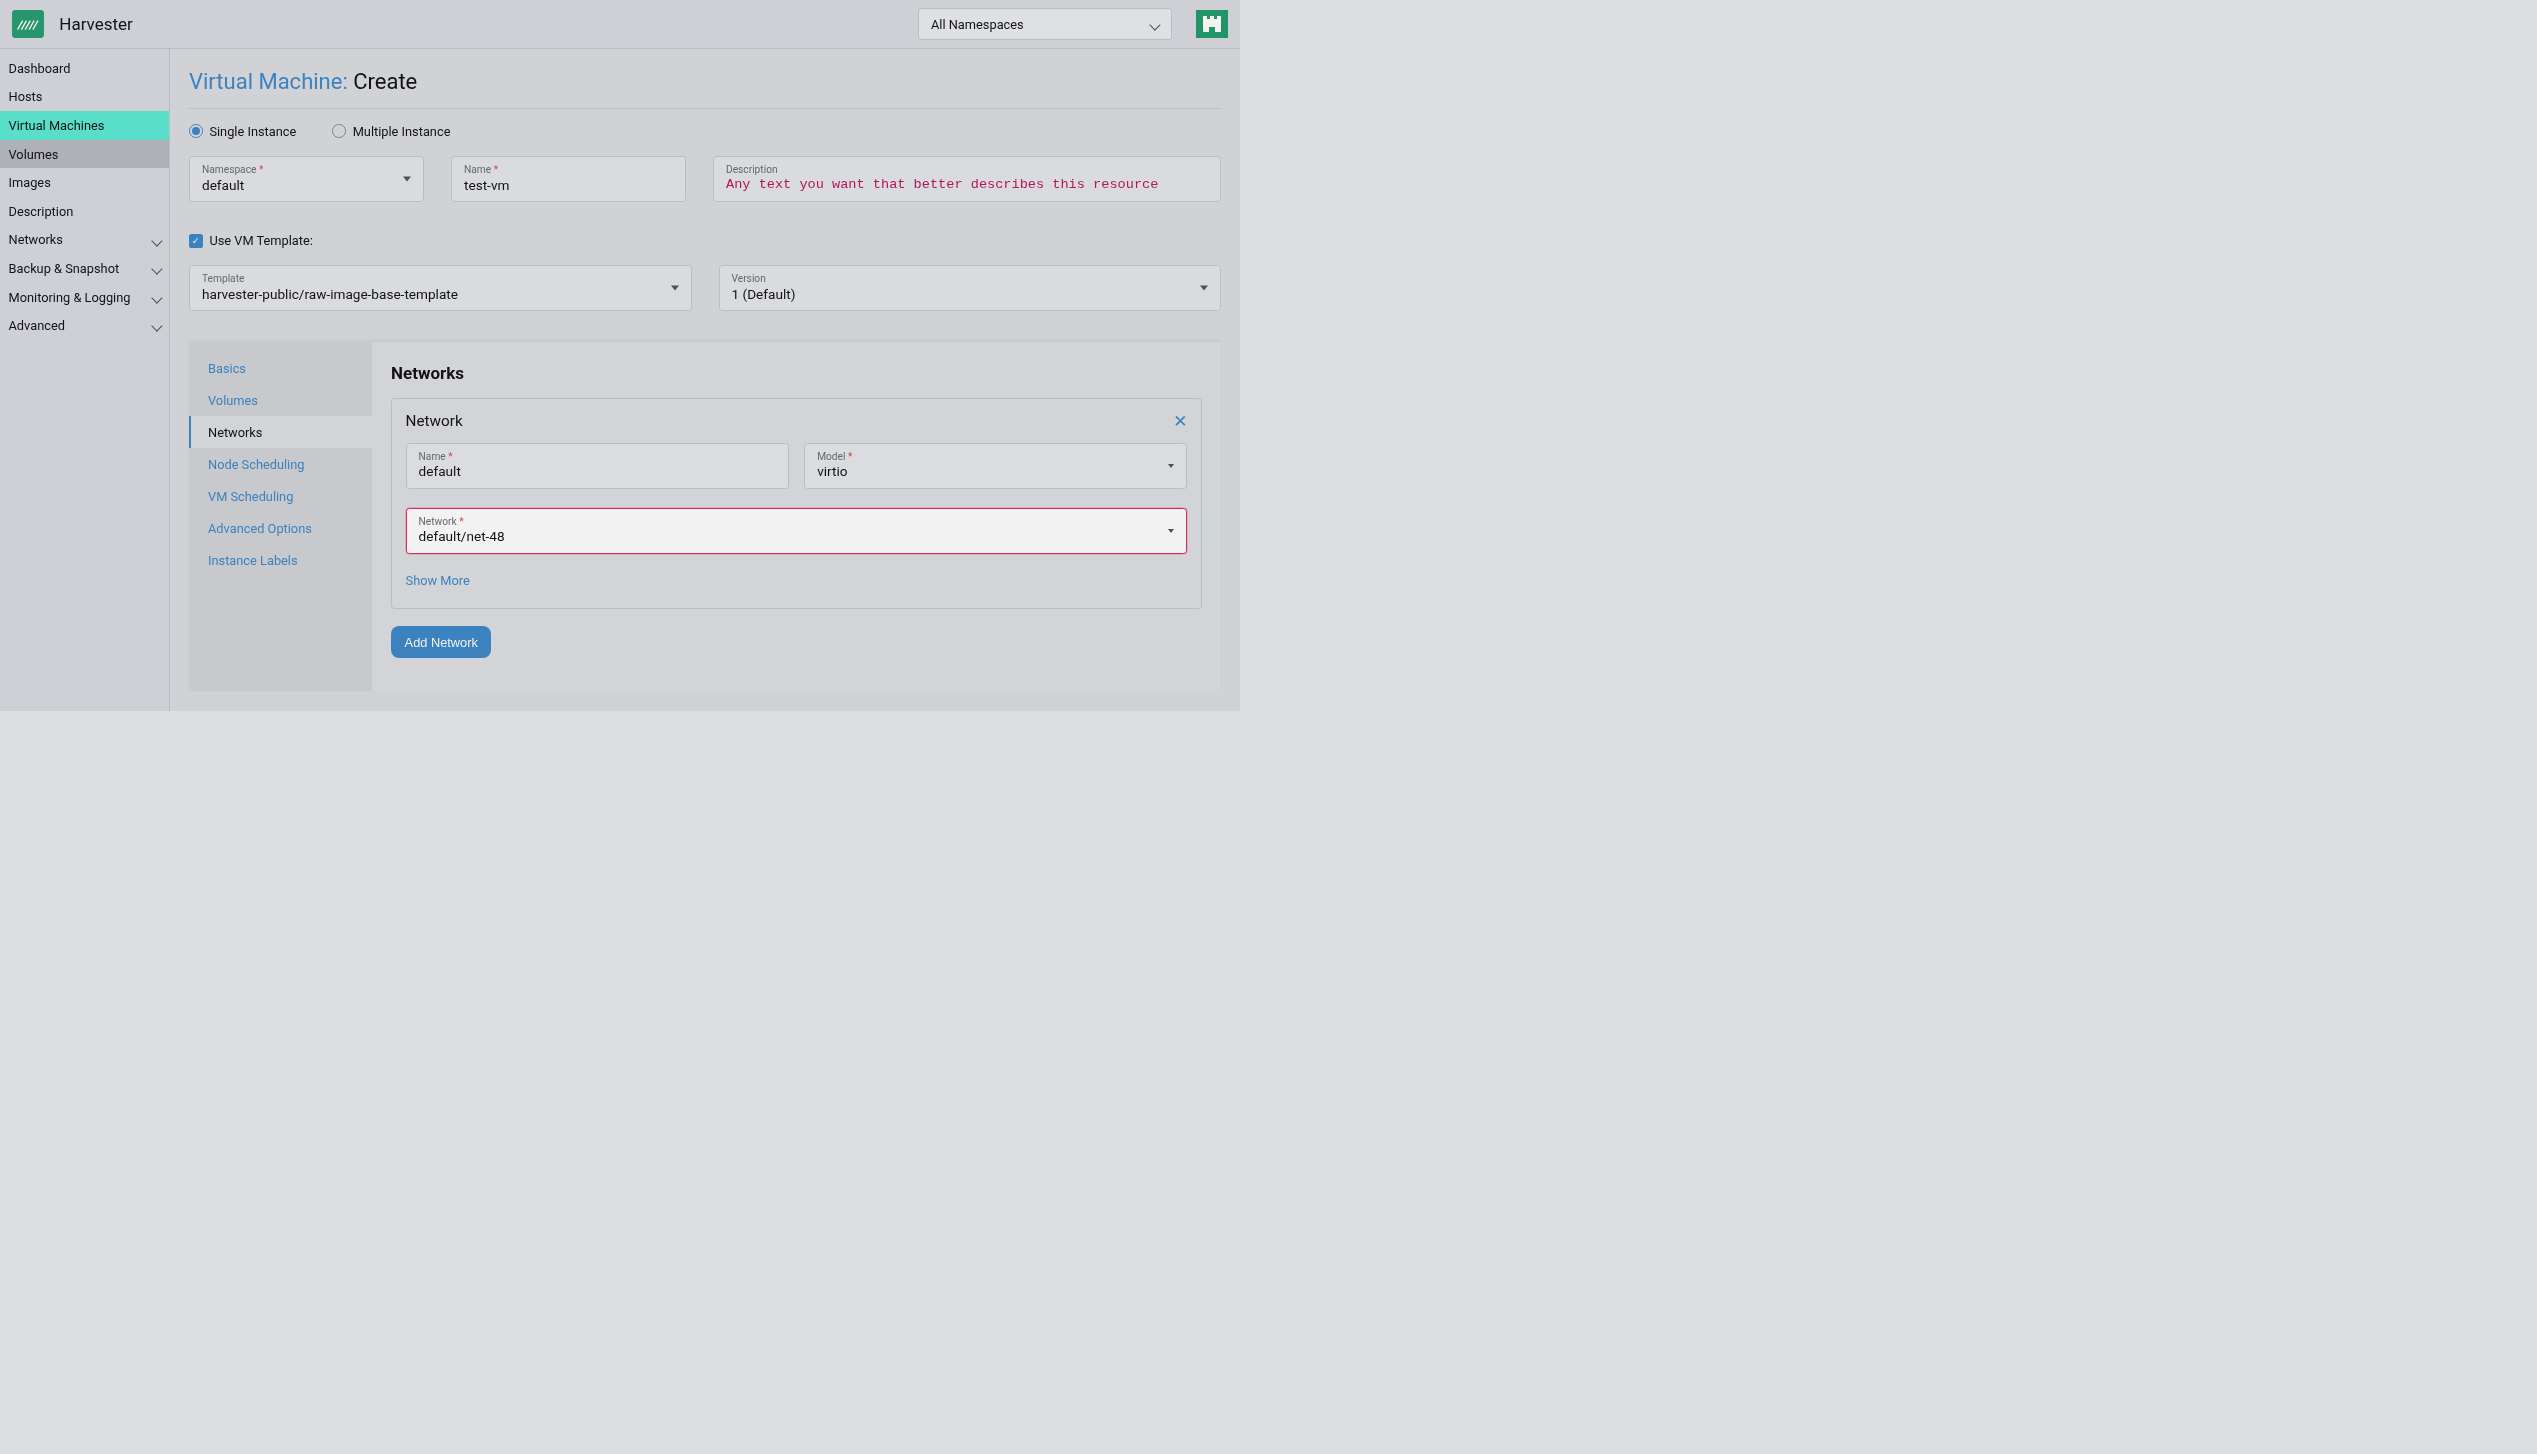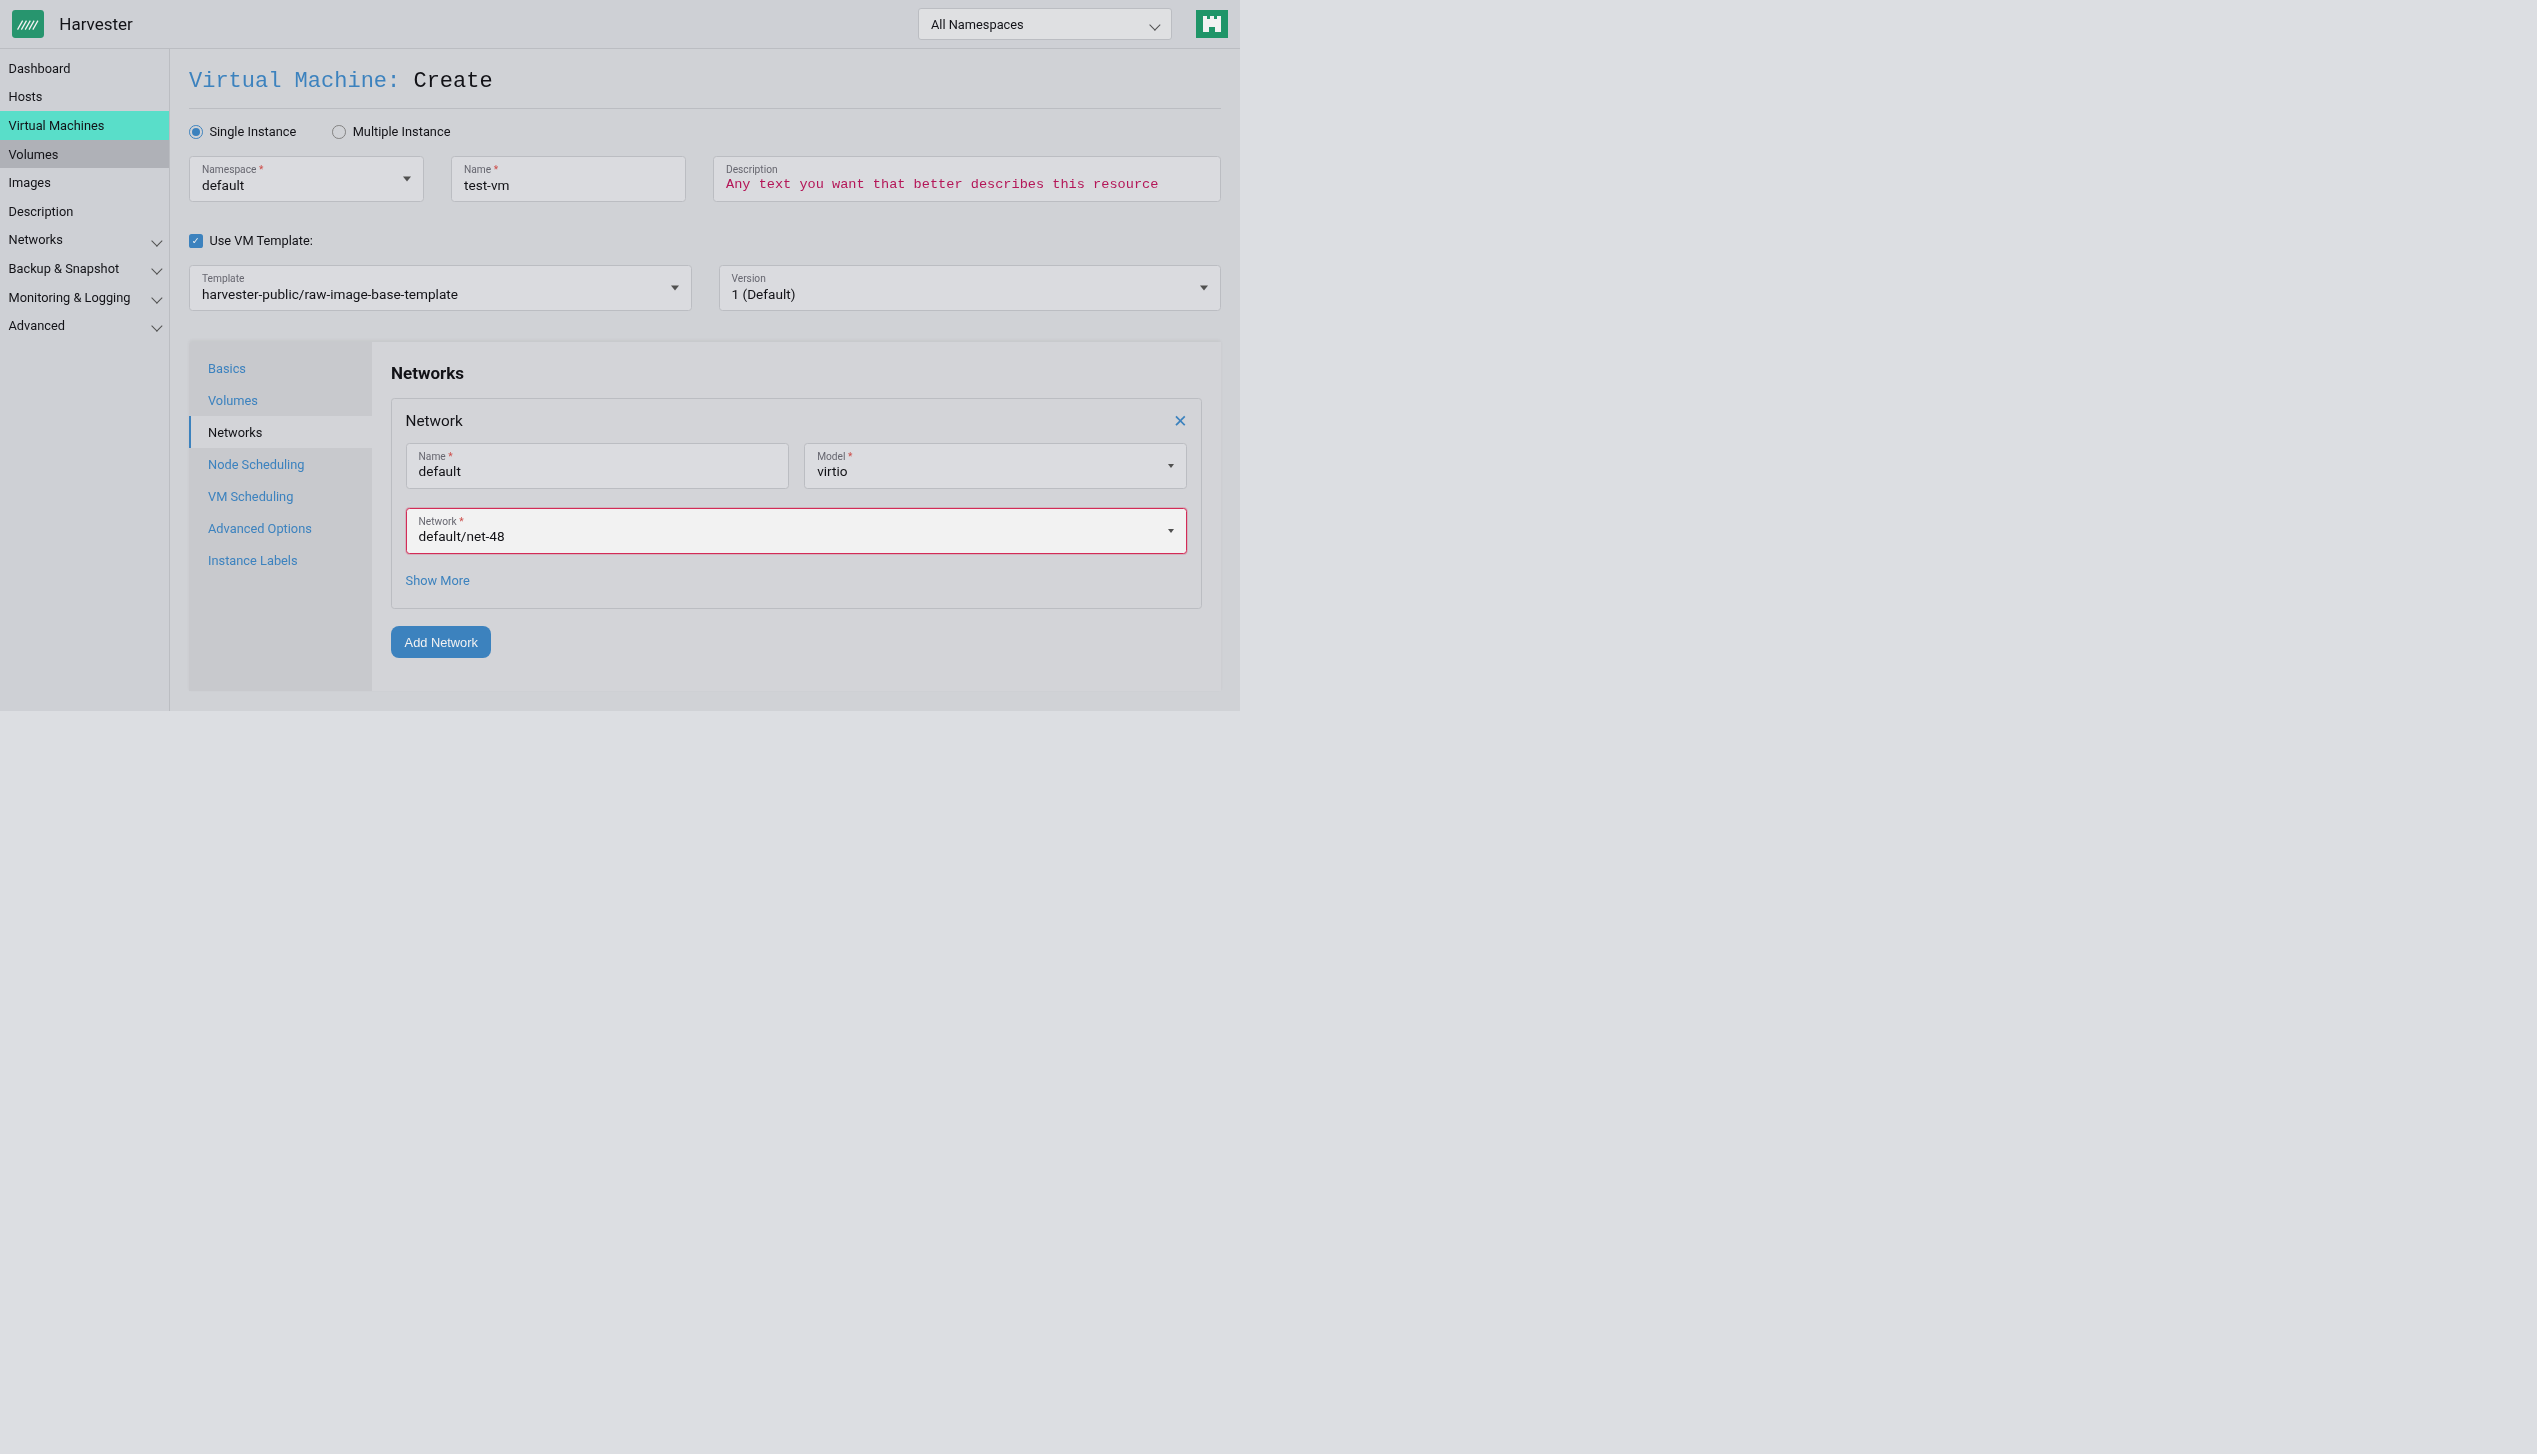--- a/index.html
+++ b/index.html
@@ -100,32 +100,30 @@
     padding: 20.4px 19px;
     overflow: auto;
   }
   .page-title {
     font-size: 22px;
     font-weight: 400;
     color: #141419;
     padding-bottom: 13.6px;
     border-bottom: 0.9px solid #c6c8cd;
     margin-bottom: 15.3px;
-    font-family: Liberation Mono, monospace;
   }
   .page-title .blue { color: #408ac9; }
   
   .radio-row {
     display: flex;
     gap: 36px;
     margin-bottom: 17px;
   }
   .radio {
     display: flex;
-    align-items: center;
     gap: 6.8px;
     font-size: 12.8px;
     color: #141419;
   }
   .radio .dot {
     width: 13.6px; height: 13.6px; border-radius: 50%;
     border: 0.9px solid #888;
     display: inline-flex; align-items: center; justify-content: center;
   }
   .radio.sel .dot { border-color: #408ac9; }

